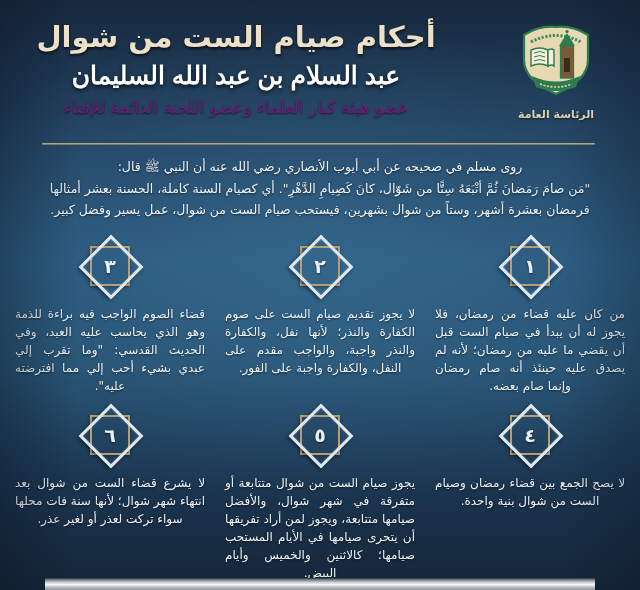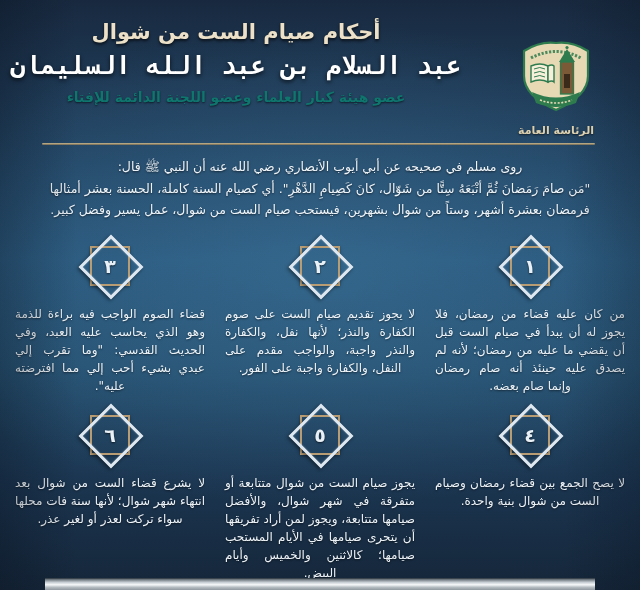--- a/index.html
+++ b/index.html
@@ -9,30 +9,30 @@
     background:
       radial-gradient(ellipse 90% 55% at 50% 45%, rgba(70,130,170,0.38), rgba(0,0,0,0) 75%),
       linear-gradient(180deg,#18293f 0%,#1f3b57 16%,#29567a 44%,#265070 62%,#1b3550 82%,#152639 100%);
     direction:rtl;
   }
   .vignette{position:absolute;inset:0;pointer-events:none;
     background:linear-gradient(90deg,rgba(5,10,20,.28),rgba(0,0,0,0) 12%,rgba(0,0,0,0) 88%,rgba(5,10,20,.22));}
 
   
   .header{position:relative;display:flex;align-items:flex-start;height:144px;}
-  .org-col{width:168px;flex:0 0 168px;display:flex;flex-direction:column;align-items:center;padding-top:36px;}
+  .org-col{width:168px;flex:0 0 168px;display:flex;flex-direction:column;align-items:center;padding-top:20px;}
   .org-name{margin-top:10px;text-align:center;color:#ddd0ae;font-size:11px;font-weight:bold;line-height:1.55;
     text-shadow:0 1px 2px rgba(0,0,0,.6);}
   .head-text{flex:1;display:flex;flex-direction:column;align-items:center;padding-top:20px;}
-  .title{font-size:21px;font-weight:bold;color:#ece1c8;letter-spacing:0;
+  .title{font-size:29px;font-weight:bold;color:#ece1c8;letter-spacing:0;
     text-shadow:0 2px 3px rgba(0,0,0,.65),0 0 1px rgba(0,0,0,.4);}
   .author{margin-top:7px;font-size:25px;font-weight:bold;color:#ffffff;
-    font-family:Liberation Mono, monospace;
+    font-family:Liberation Sans, sans-serif;
     text-shadow:0 2px 4px rgba(0,0,0,.7);}
-  .role{margin-top:7px;font-size:14px;font-weight:bold;color:#0f766e;
+  .role{margin-top:7px;font-size:17px;font-weight:normal;color:#701a75;
     text-shadow:0 1px 2px rgba(0,0,0,.6);}
   .divider{position:absolute;top:143px;left:42px;right:45px;height:2px;
     background:linear-gradient(180deg,#cbbb92,#6e6350);border-radius:1px;}
 
   
   .intro{margin:12px 30px 0;text-align:center;color:#eff4f8;font-size:12.5px;line-height:1.72;
     text-shadow:0 1px 2px rgba(0,0,0,.55);}
 
   
   .grid{display:grid;grid-template-columns:repeat(3,1fr);column-gap:10px;row-gap:9px;

